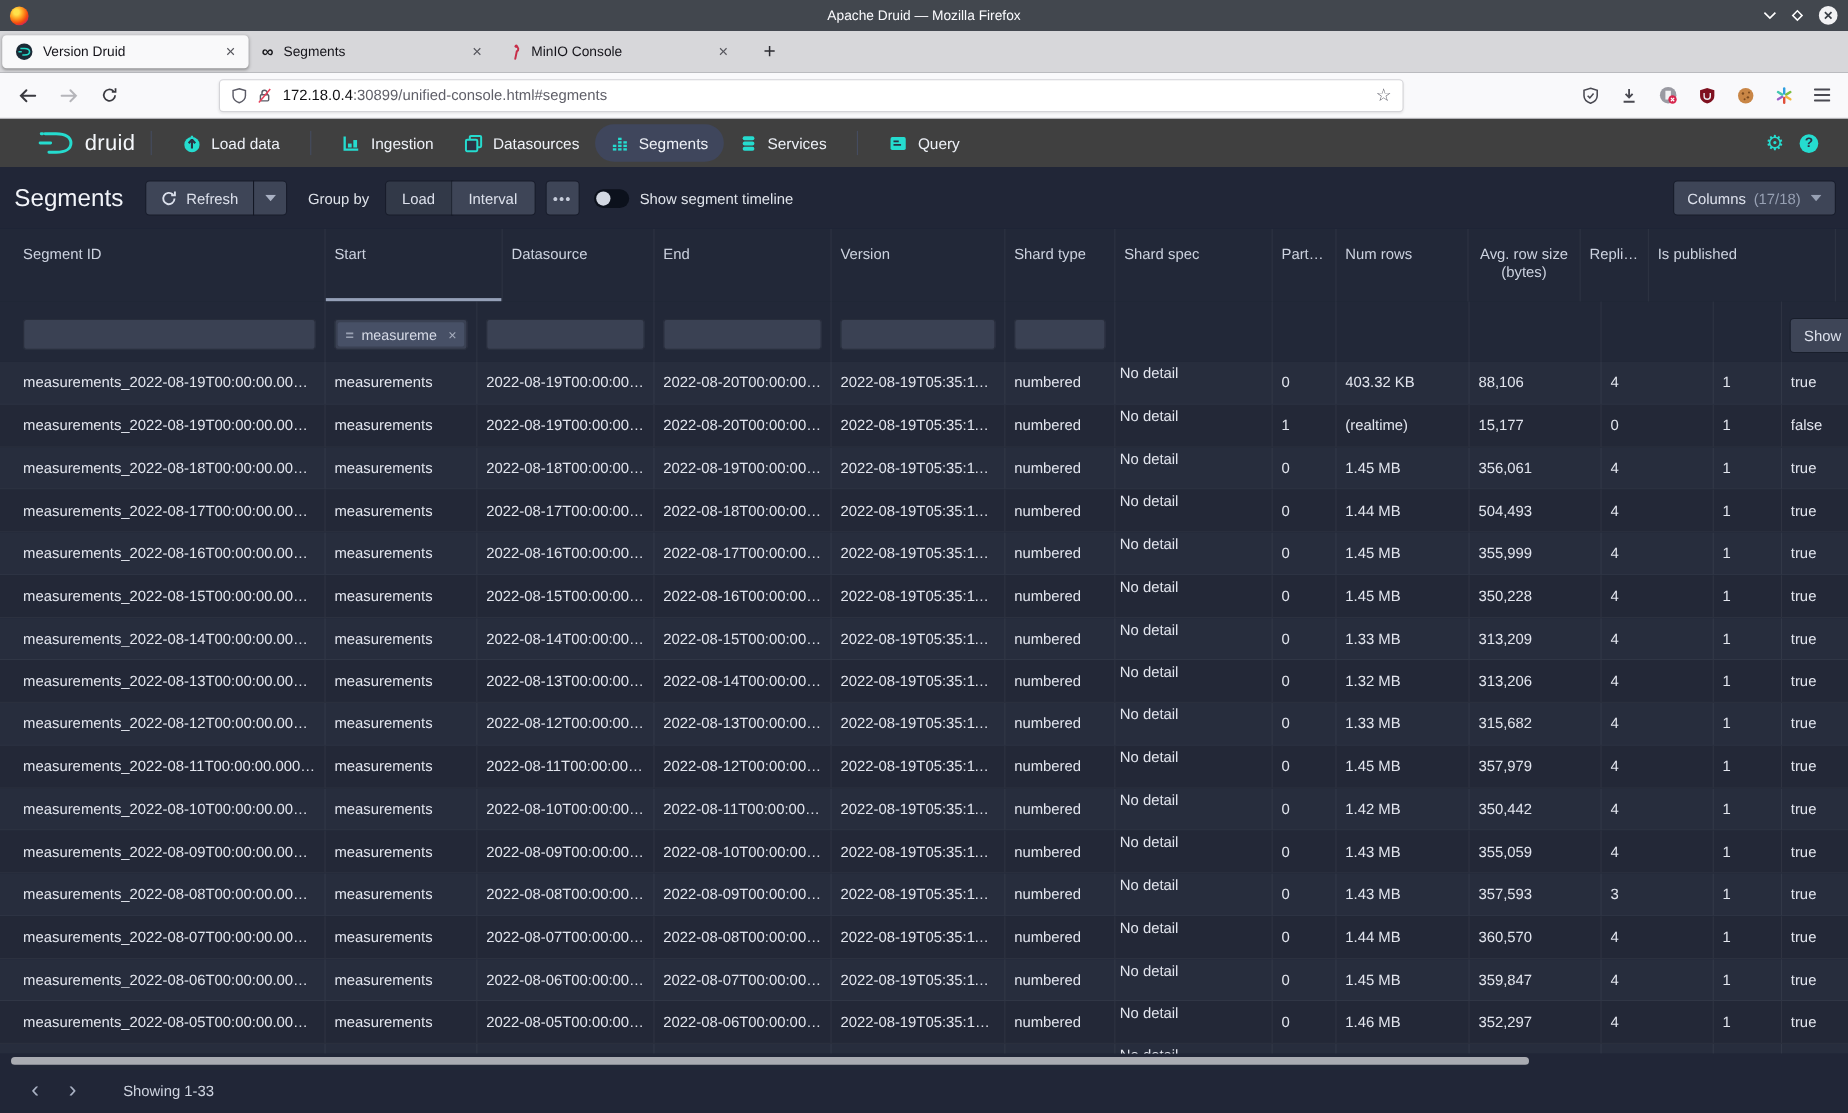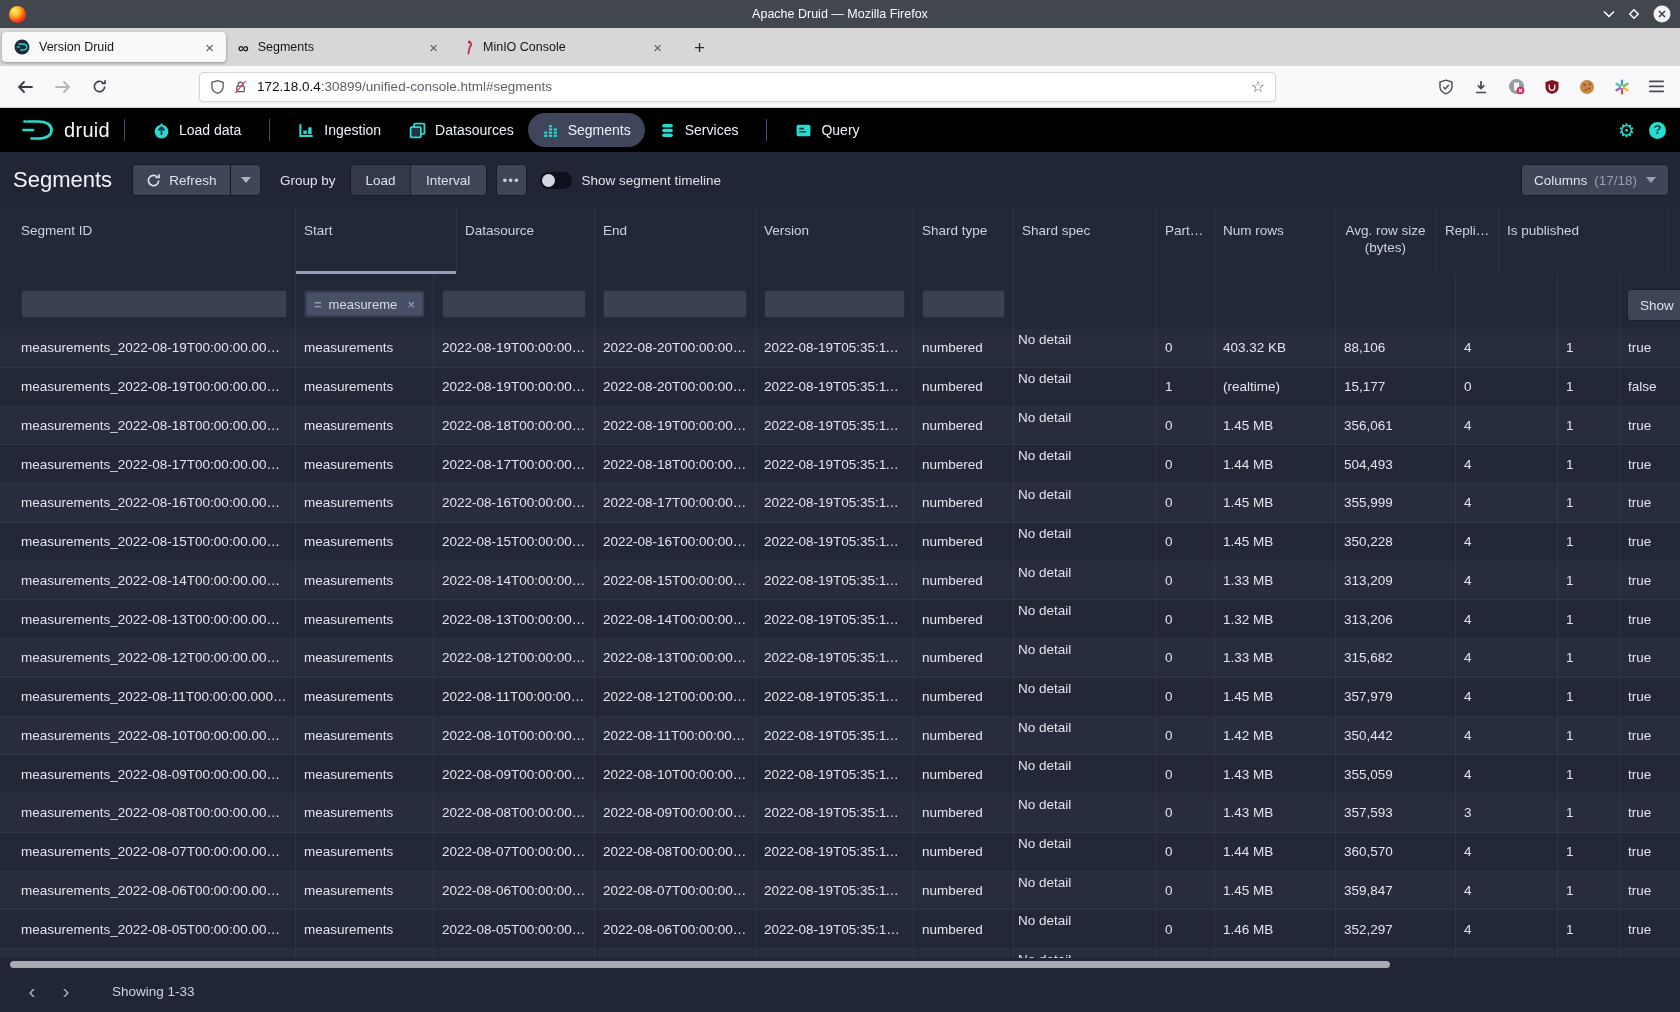--- a/index.html
+++ b/index.html
@@ -28,21 +28,21 @@
   .nav-btns{display:flex;gap:20px;margin-left:16px;align-items:center;}
   .urlbar{margin-left:92px;width:1077px;height:30px;background:#fff;border:1px solid #d4d4d8;border-radius:4px;
           display:flex;align-items:center;padding:0 10px;box-sizing:border-box;box-shadow:0 1px 2px rgba(0,0,0,.06);}
   .url-text{font-size:13.5px;margin-left:9px;white-space:nowrap;overflow:hidden;}
   .url-host{color:#101013;}
   .url-rest{color:#5f5f68;}
   .url-star{margin-left:auto;font-size:16px;color:#5b5b66;}
   .tb-icons{margin-left:auto;display:flex;gap:19px;align-items:center;margin-right:16px;}
 
   
-  .navbar{height:44px;background:#000000;display:flex;align-items:center;padding:0 14px;box-sizing:border-box;}
+  .navbar{height:44px;background:#404040;display:flex;align-items:center;padding:0 27px;box-sizing:border-box;}
   .brand{display:flex;align-items:center;gap:8px;margin-left:6px;}
   .brand-text{color:#f4f7fb;font-size:20px;letter-spacing:.3px;}
   .nav-sep{width:1px;height:22px;background:#454c60;margin:0 14px;}
   .nav-item{display:flex;align-items:center;gap:9px;color:#eef1f7;font-size:14px;padding:0 14px;height:34px;border-radius:17px;}
   .nav-item.active{background:#3f465c;}
   .nav-right{margin-left:auto;display:flex;align-items:center;gap:14px;}
   .gear{color:#25dccf;font-size:19px;line-height:1;}
   .help-badge{width:17px;height:17px;border-radius:50%;background:#25dccf;color:#2b3143;font-size:12.5px;font-weight:bold;
               display:inline-flex;align-items:center;justify-content:center;}
 

